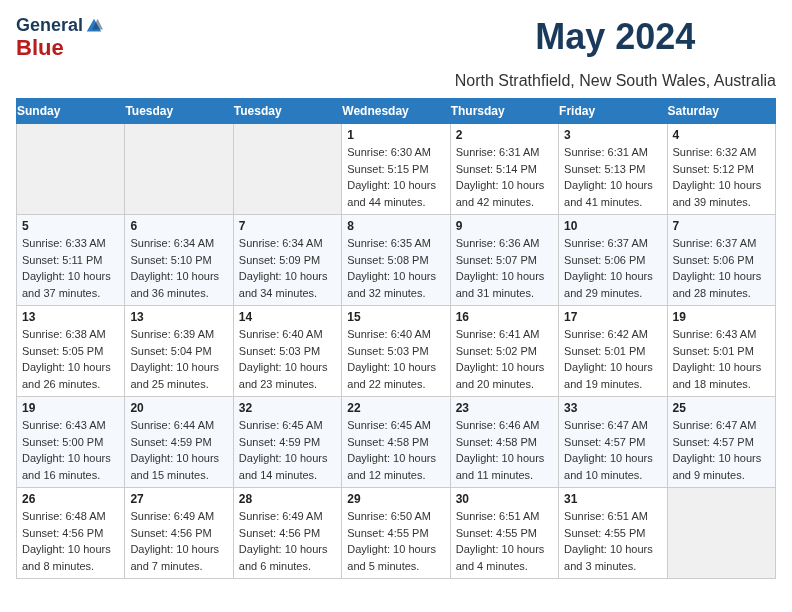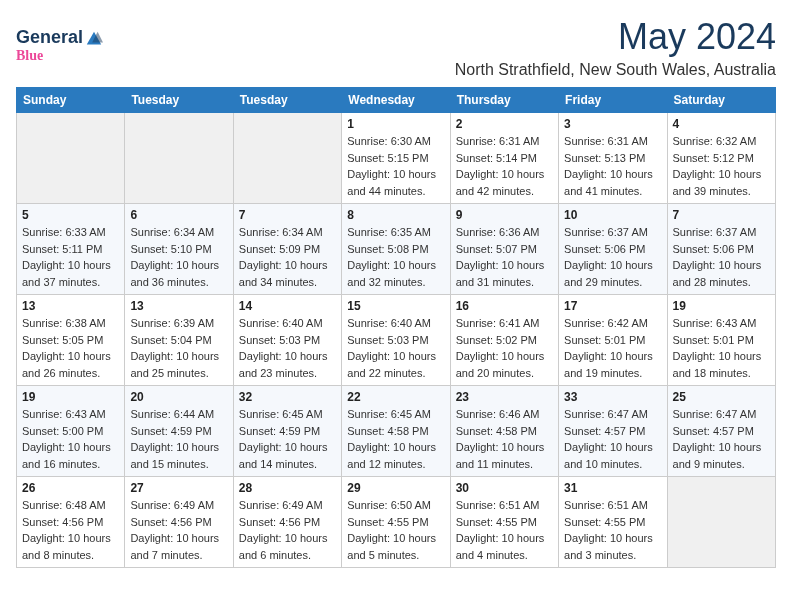--- a/index.html
+++ b/index.html
@@ -21,57 +21,57 @@
       flex-direction: column;
       align-items: flex-start;
     }
     .logo-general {
       font-size: 18px;
       font-weight: bold;
       color: #1a3a5c;
       line-height: 1.1;
     }
     .logo-blue {
-      font-size: 14px;
-      font-weight: bold;
-      color: #ec4899;
+      font-size: 22px;
+      font-weight: bold;
+      color: #b91c1c;
       line-height: 1.1;
-      font-family: Liberation Serif, serif;
     }
     .logo-icon {
       display: inline-block;
       width: 18px;
       height: 18px;
       margin-left: 2px;
       vertical-align: middle;
     }
     .title-area {
       text-align: right;
     }
     .main-title {
       font-size: 36px;
-      font-weight: normal;
+      font-weight: bold;
       color: #1a3a5c;
+      text-align: center;
     }
     .subtitle {
       font-size: 16px;
       color: #333;
-      margin-top: 3px;
+      margin-top: 14px;
     }
     .calendar {
       width: 100%;
       border-collapse: collapse;
       font-size: 11px;
     }
     .calendar thead th {
       background: #2a7abf;
       color: #fff;
       font-weight: bold;
       font-size: 12px;
-      padding: 5px 6px;
+      padding: 5px 0;
       text-align: left;
       border: 1px solid #2a7abf;
     }
     .calendar tbody td {
       vertical-align: top;
       padding: 4px 5px;
       border: 1px solid #ccc;
       width: calc(100% / 7);
       min-height: 80px;
       background: #fff;
@@ -92,21 +92,21 @@
     }
     .empty-cell {
       background: #f0f0f0 !important;
     }
   </style>
 </head>
 <body>
 
 <div class="header">
   <div class="logo">
-    <div style="display:flex; align-items:flex-end;margin-top:12px;">
+    <div style="display:flex; align-items:center;">
       <span class="logo-general">General</span>
       <svg class="logo-icon" viewBox="0 0 20 20">
         <polygon points="10,2 18,16 2,16" fill="#2a7abf"></polygon>
         <polygon points="14,2 20,14 8,14" fill="#1a3a5c" opacity="0.5"></polygon>
       </svg>
     </div>
     <span class="logo-blue">Blue</span>
   </div>
   <div class="title-area">
     <div class="main-title">May 2024</div>

